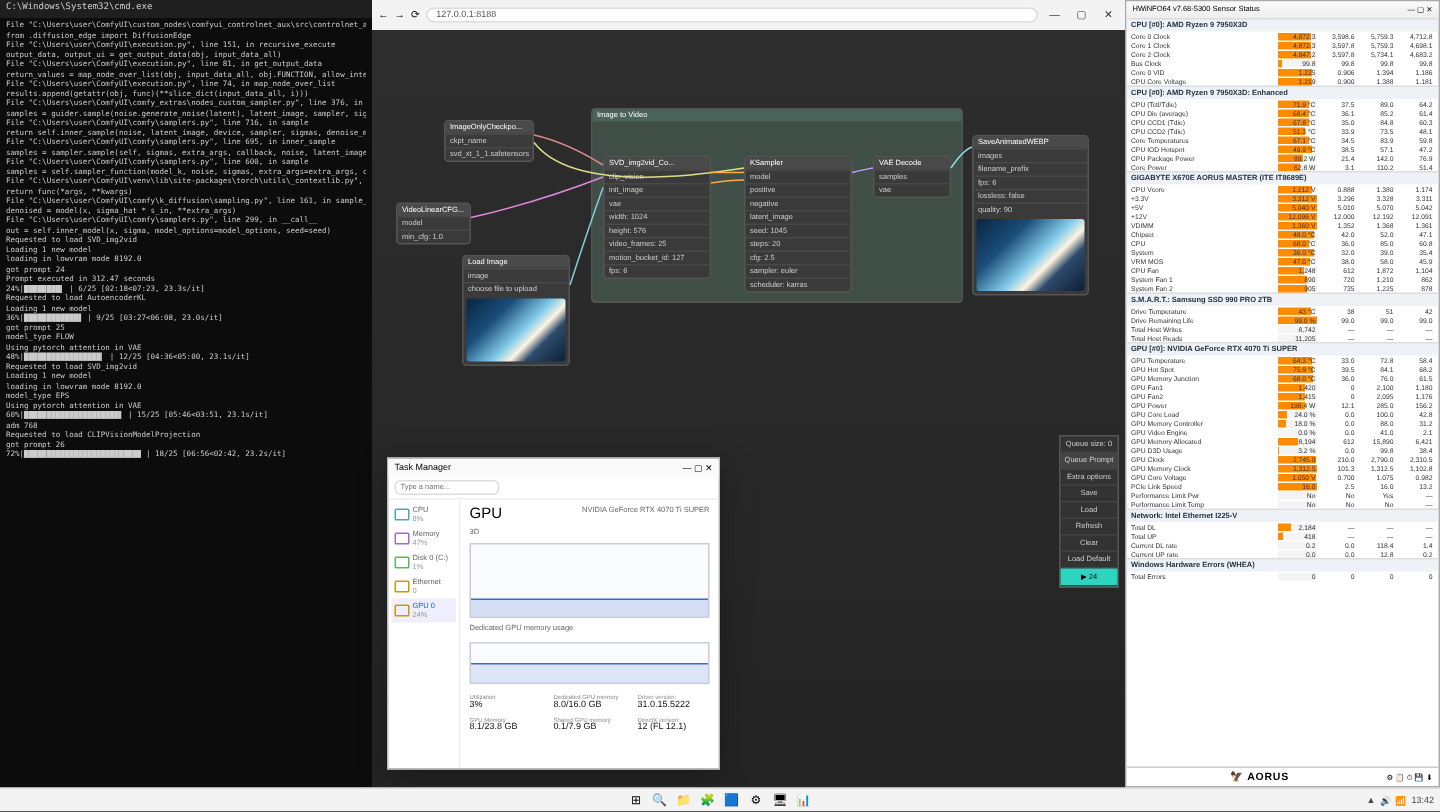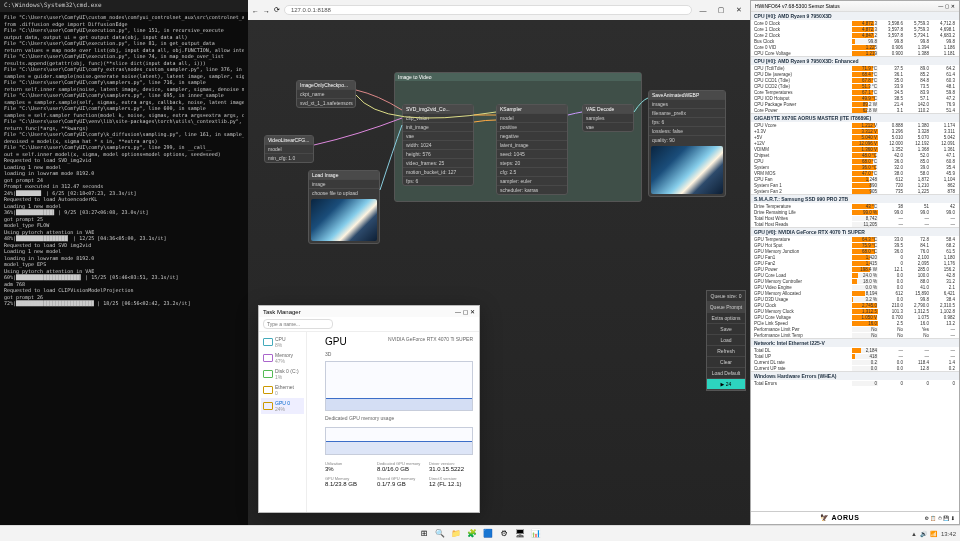--- a/index.html
+++ b/index.html
@@ -32,21 +32,21 @@
   .queue-cyan { background: #2dd4bf; color: #000; }
 
   
   .taskmgr { position: absolute; left: 258px; top: 305px; width: 222px; height: 208px; background: #fff; border: 1px solid #bbb; box-shadow: 0 4px 20px rgba(0,0,0,.3); display: flex; flex-direction: column; font-size: 6px; }
   .tm-title { padding: 2px 4px; background: #fafafa; display: flex; justify-content: space-between; align-items: center; }
   .tm-body { flex: 1; display: flex; }
   .tm-sidebar { width: 48px; border-right: 1px solid #eee; padding: 2px; }
   .tm-sb-item { padding: 2px; font-size: 5px; color: #666; display: flex; align-items: center; gap: 2px; }
   .tm-sb-item.active { background: #eef; color: #06c; }
   .tm-spark { width: 10px; height: 8px; border: 1px solid; border-radius: 1px; }
-  .tm-main { flex: 1; padding: 4px 6px; margin-left: 12px; }
+  .tm-main { flex: 1; padding: 4px 6px; }
   .tm-h1 { font-size: 10px; font-weight: 400; }
   .tm-sub { font-size: 5px; color: #666; float: right; }
   .tm-chart { height: 50px; border: 1px solid #c7cddb; margin-top: 4px; position: relative; background: #fafbff; }
   .tm-chart-fill { position: absolute; bottom: 0; left: 0; right: 0; height: 24%; background: rgba(60,110,200,.2); border-top: 1px solid #3c6ec8; }
   .tm-chart2 { height: 28px; border: 1px solid #c7cddb; margin-top: 6px; background: #fafbff; position: relative; }
   .tm-stats { display: grid; grid-template-columns: repeat(3, 1fr); gap: 4px 8px; margin-top: 6px; font-size: 5px; }
   .tm-stat-label { color: #888; font-size: 4px; }
   .tm-stat-val { color: #111; font-size: 6px; }
 
   

